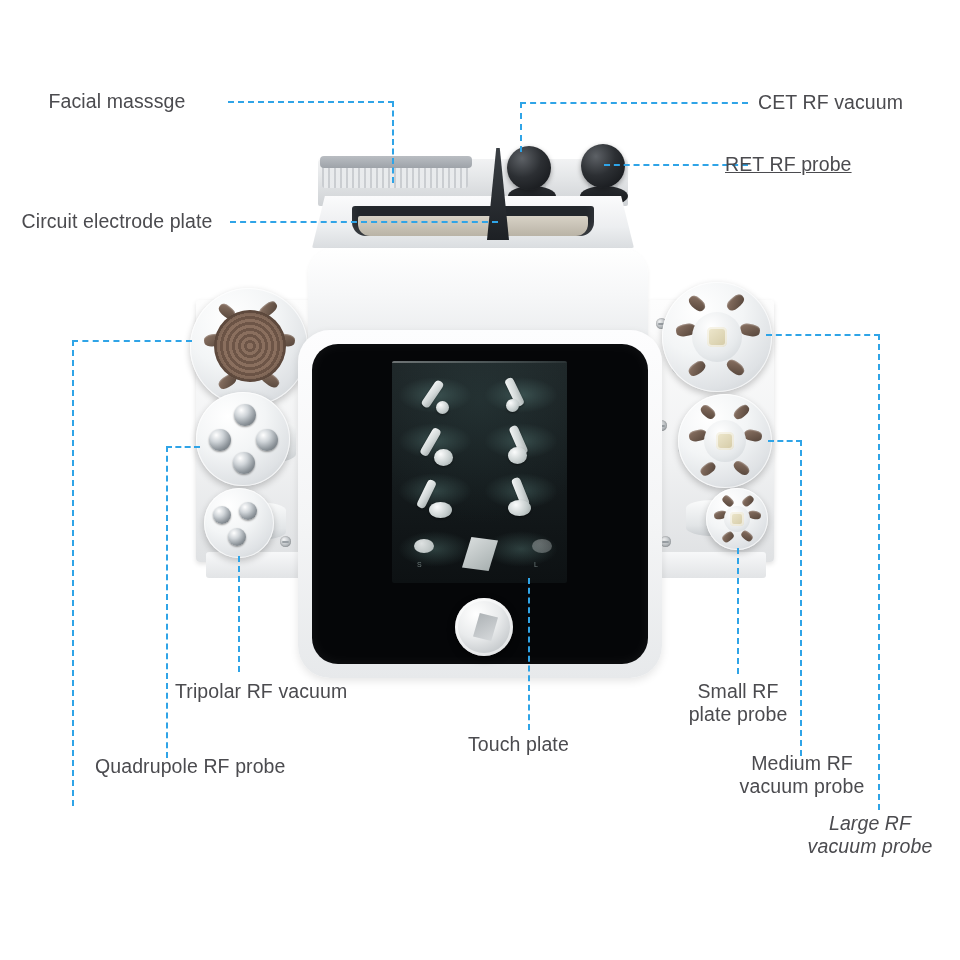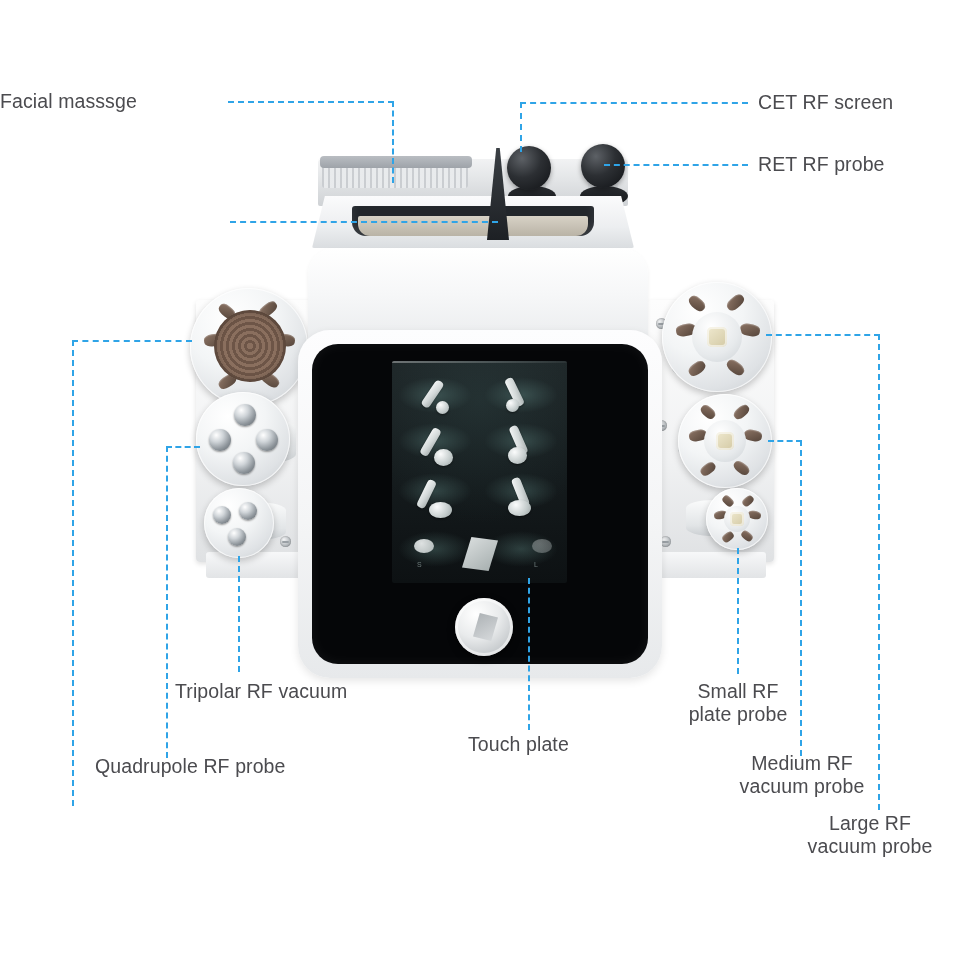--- a/index.html
+++ b/index.html
@@ -17,21 +17,21 @@
   
   .label{
     position:absolute;
     color:#4b4b4f;
     font-size:19.5px;
     line-height:23px;
     letter-spacing:.1px;
     white-space:pre;
     user-select:none;
   }
-  .label.r{text-align:left;}
+  .label.r{text-align:center;padding-left:6px;}
   .label.c{text-align:center;}
   
   .lead{position:absolute;}
   .lead.h{
     height:0;
     border-top:2px dashed #2fa4e7;
   }
   .lead.v{
     width:0;
     border-left:2px dashed #2fa4e7;
@@ -404,34 +404,35 @@
   <div class="lead v" style="left:737px;top:548px;height:126px;"></div>
 
   <div class="lead h" style="left:768px;top:440px;width:34px;"></div>
   <div class="lead v" style="left:800px;top:440px;height:316px;"></div>
 
   <div class="lead h" style="left:766px;top:334px;width:114px;"></div>
   <div class="lead v" style="left:878px;top:334px;height:476px;"></div>
 
   <div class="label r" style="left:0;top:90px;width:222px;">Facial masssge</div>
 
-
-  <div class="label" style="left:758px;top:91px;">CET RF screen</div>
-
-  <div class="label" style="left:758px;top:153px;">RET RF probe</div>
+  <div class="label r" style="left:0;top:210px;width:222px;">Circuit electrode plate</div>
+
+  <div class="label" style="left:758px;top:91px;">CET RF vacuum</div>
+
+  <div class="label" style="left:725px;top:153px;text-decoration:underline;">RET RF probe</div>
 
 
   <div class="label" style="left:95px;top:755px;">Quadrupole RF probe</div>
 
   <div class="label" style="left:175px;top:680px;">Tripolar RF vacuum</div>
 
   <div class="label" style="left:468px;top:733px;">Touch plate</div>
 
   <div class="label c" style="left:658px;top:680px;width:160px;">Small RF
 plate probe</div>
 
   <div class="label c" style="left:722px;top:752px;width:160px;">Medium RF
 vacuum probe</div>
 
-  <div class="label c" style="left:790px;top:812px;width:160px;">Large RF
+  <div class="label c" style="left:790px;top:812px;width:160px;font-style:italic;">Large RF
 vacuum probe</div>
 
 </div>
 
 </body></html>

